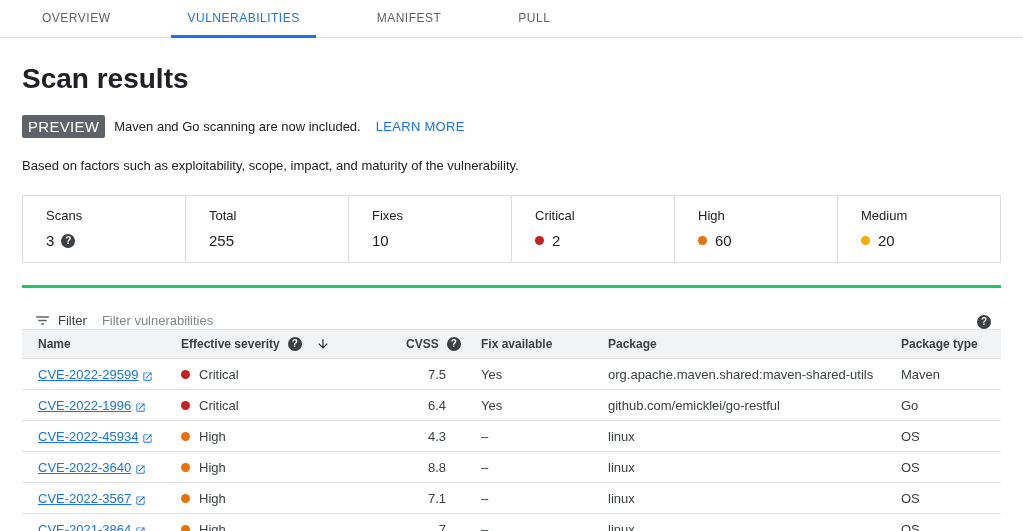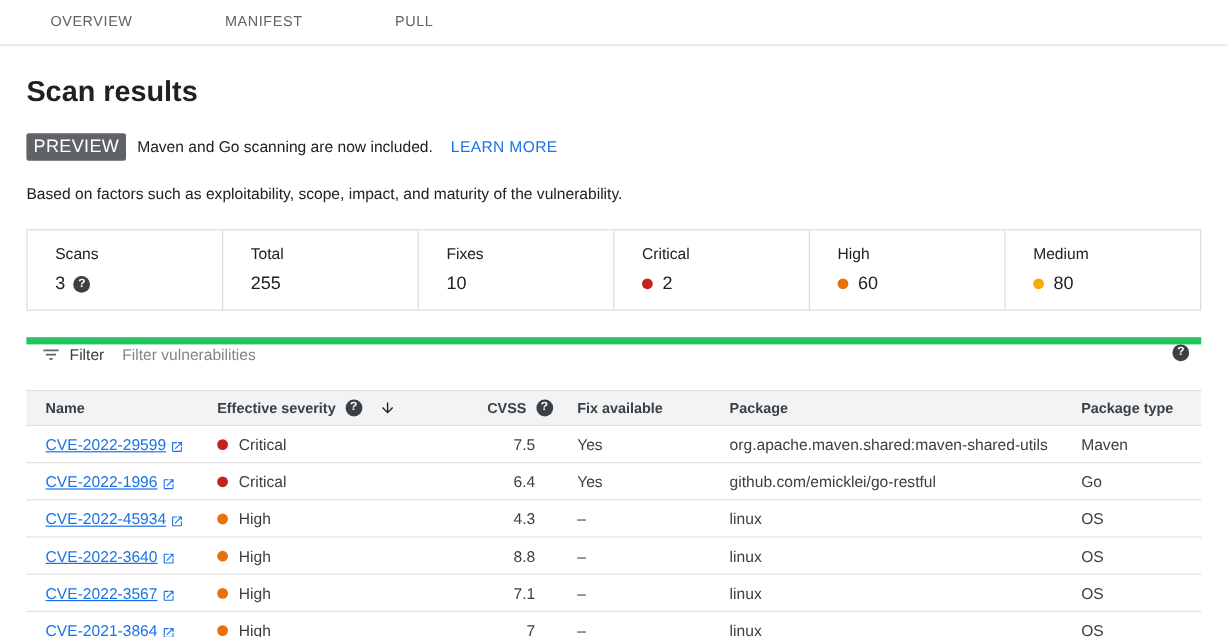--- a/index.html
+++ b/index.html
@@ -16,21 +16,21 @@
   
   .tabbar { display: flex; height: 38px; padding-left: 26px; border-bottom: 1px solid #dadce0; gap: 45px; }
   .tab {
     display: flex; align-items: center; padding: 0 16px;
     font-size: 12px; font-weight: 500; letter-spacing: .5px; color: #5f6368;
     cursor: pointer; border-bottom: 3px solid transparent; margin-bottom: -1px;
   }
   .tab.active { color: #1a73e8; border-bottom-color: #1a73e8; }
   
   .content { padding: 0 22px; }
-  .title { font-size: 24px; font-weight: 700; margin: 25px 0 0; color: #202124; }
+  .title { font-size: 28px; font-weight: 700; margin: 25px 0 0; color: #202124; }
   .preview-line { display: flex; align-items: center; margin-top: 20px; }
   .badge {
     background: #5f6368; color: #fff; font-size: 15px; font-weight: 500;
     padding: 3px 6px; border-radius: 2px; margin-right: 9px; letter-spacing: .3px;
   }
   .learn-more { color: #1a73e8; font-weight: 500; letter-spacing: .3px; margin-left: 15px; text-decoration: none; cursor: pointer; }
   .desc { margin: 20px 0 0; }
   
   .stats { display: flex; border: 1px solid #dadce0; margin-top: 22px; }
   .stat { flex: 1; padding: 12px 23px 13px; border-left: 1px solid #dadce0; }
@@ -44,21 +44,21 @@
   .dot[data-sev="Medium"] { background: #f9ab00; }
   .qicon {
     width: 14px; height: 14px; border-radius: 50%; background: #3c4043; color: #fff;
     font-size: 10px; font-weight: 700; line-height: 1;
     display: inline-flex; align-items: center; justify-content: center;
     cursor: pointer; flex: none;
   }
   .stat-value .qicon { margin-left: 7px; }
   
   .tablecard { margin-top: 22px; }
-  .filterbar { display: flex; align-items: flex-start; height: 44px; border-top: 6px solid #22c55e; padding: 0 10px 0 6px; }
+  .filterbar { display: flex; align-items: flex-end; height: 44px; border-top: 3px solid #22c55e; padding: 0 10px 0 6px; }
   .filter-btn { display: flex; align-items: center; gap: 7px; padding: 0 6px; font-weight: 500; color: #3c4043; cursor: pointer; }
   .filter-input { flex: 1; border: none; outline: none; background: transparent; font: inherit; color: #202124; margin-left: 7px; }
   .filter-input::placeholder { color: #80868b; }
   table { width: 100%; border-collapse: collapse; table-layout: fixed; font-size: 13px; }
   thead th {
     background: #f1f3f4; text-align: left; font-size: 12px; font-weight: 700; color: #3c4043;
     padding: 7px 8px 7px 16px; border-top: 1px solid #e0e0e0; border-bottom: 1px solid #e0e0e0;
   }
   .th-wrap { display: inline-flex; align-items: center; gap: 8px; }
   th.h-cvss { text-align: right; padding-right: 14px; }
@@ -73,20 +73,21 @@
   .cve svg { margin-left: 4px; flex: none; }
   .sort-icon { cursor: pointer; margin-left: 6px; }
 </style>
 </head>
 <body>
 
 <div>
 
   <div class="tabbar">
     <div class="tab">OVERVIEW</div>
+    <div class="tab active">VULNERABILITIES</div>
     <div class="tab">MANIFEST</div>
     <div class="tab">PULL</div>
   </div>
 
   <div class="content">
 
     <h1 class="title">Scan results</h1>
 
     <div class="preview-line">
       <span class="badge">PREVIEW</span>
@@ -127,21 +128,21 @@
         <div class="stat-label">High</div>
         <div class="stat-value">
           <span class="dot" data-sev="High"></span>
           <span>60</span>
         </div>
       </div>
       <div class="stat">
         <div class="stat-label">Medium</div>
         <div class="stat-value">
           <span class="dot" data-sev="Medium"></span>
-          <span>80</span>
+          <span>20</span>
         </div>
       </div>
     </div>
 
     <div class="tablecard">
 
       <div class="filterbar">
         <span class="filter-btn">
           <svg width="17" height="17" viewBox="0 0 24 24">
               <path fill="#5f6368" d="M10 18h4v-2h-4v2zM3 6v2h18V6H3zm3 7h12v-2H6v2z"></path>

